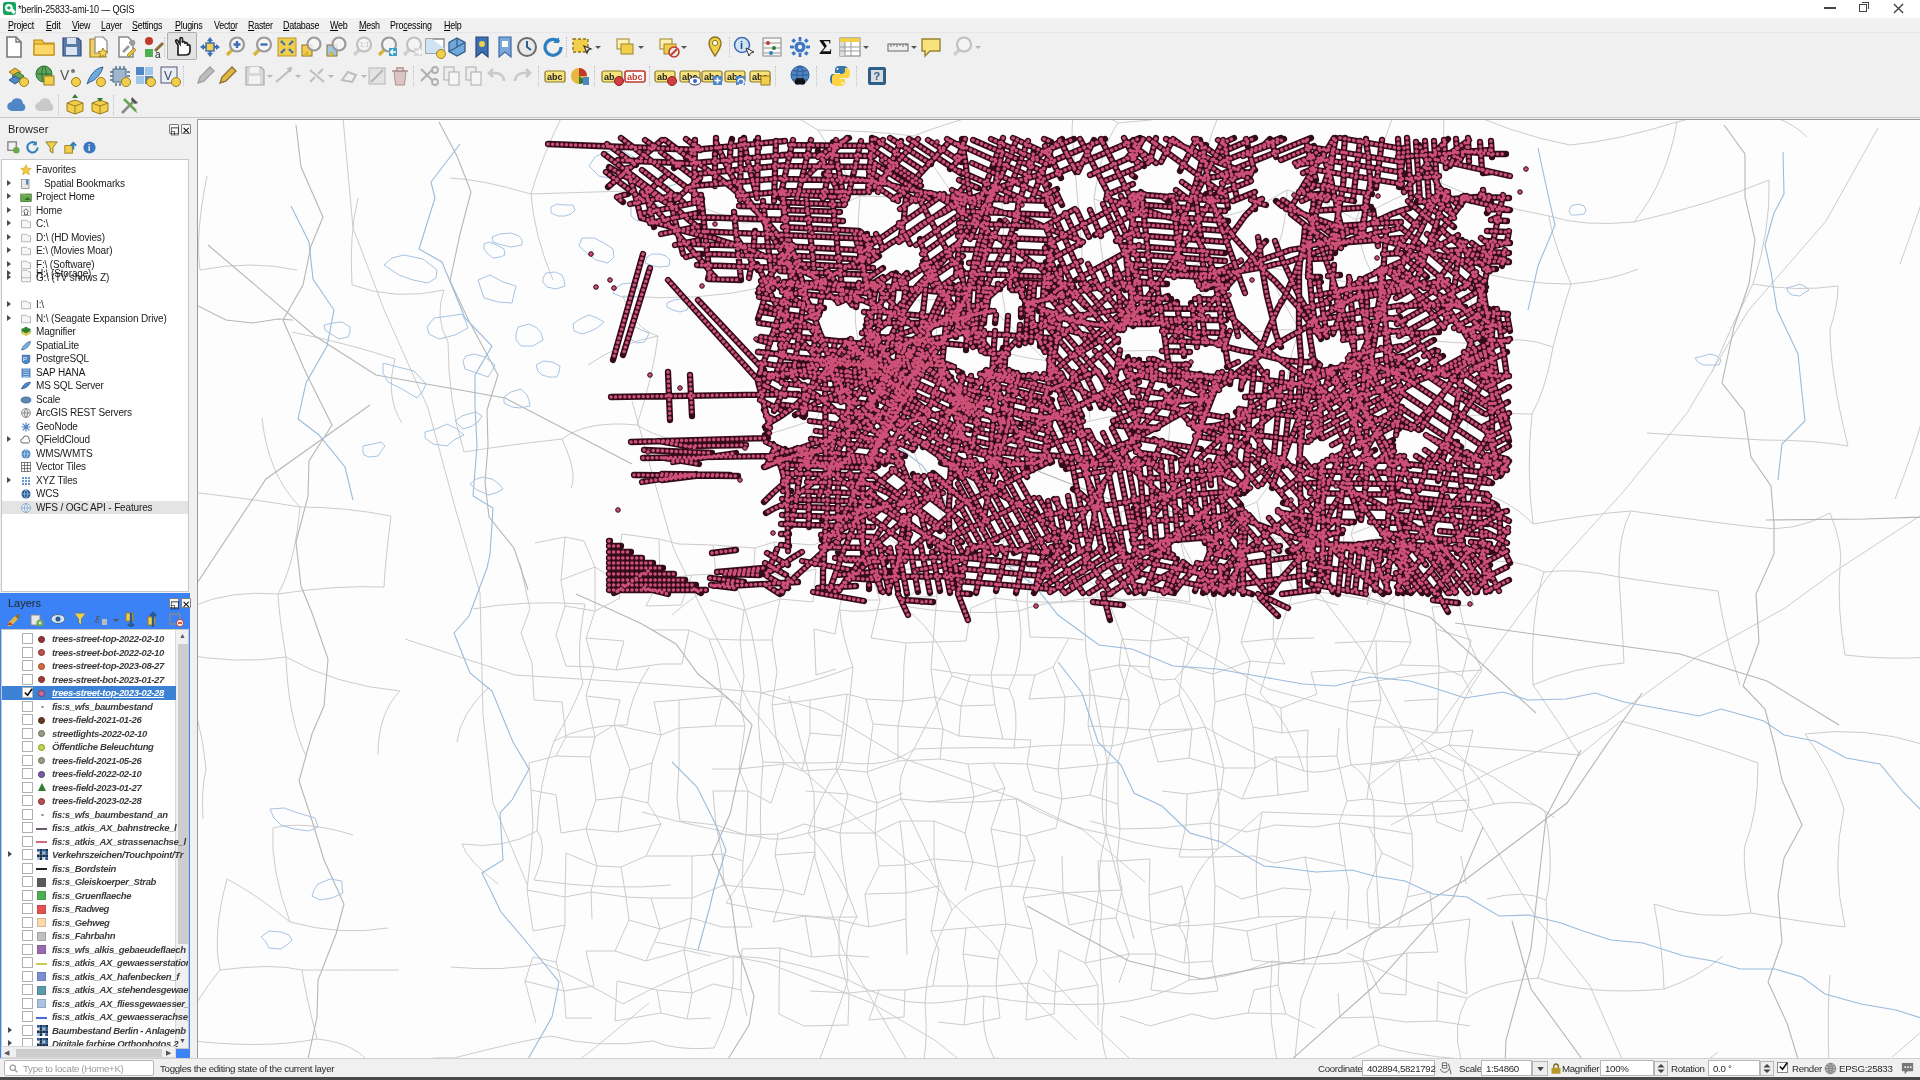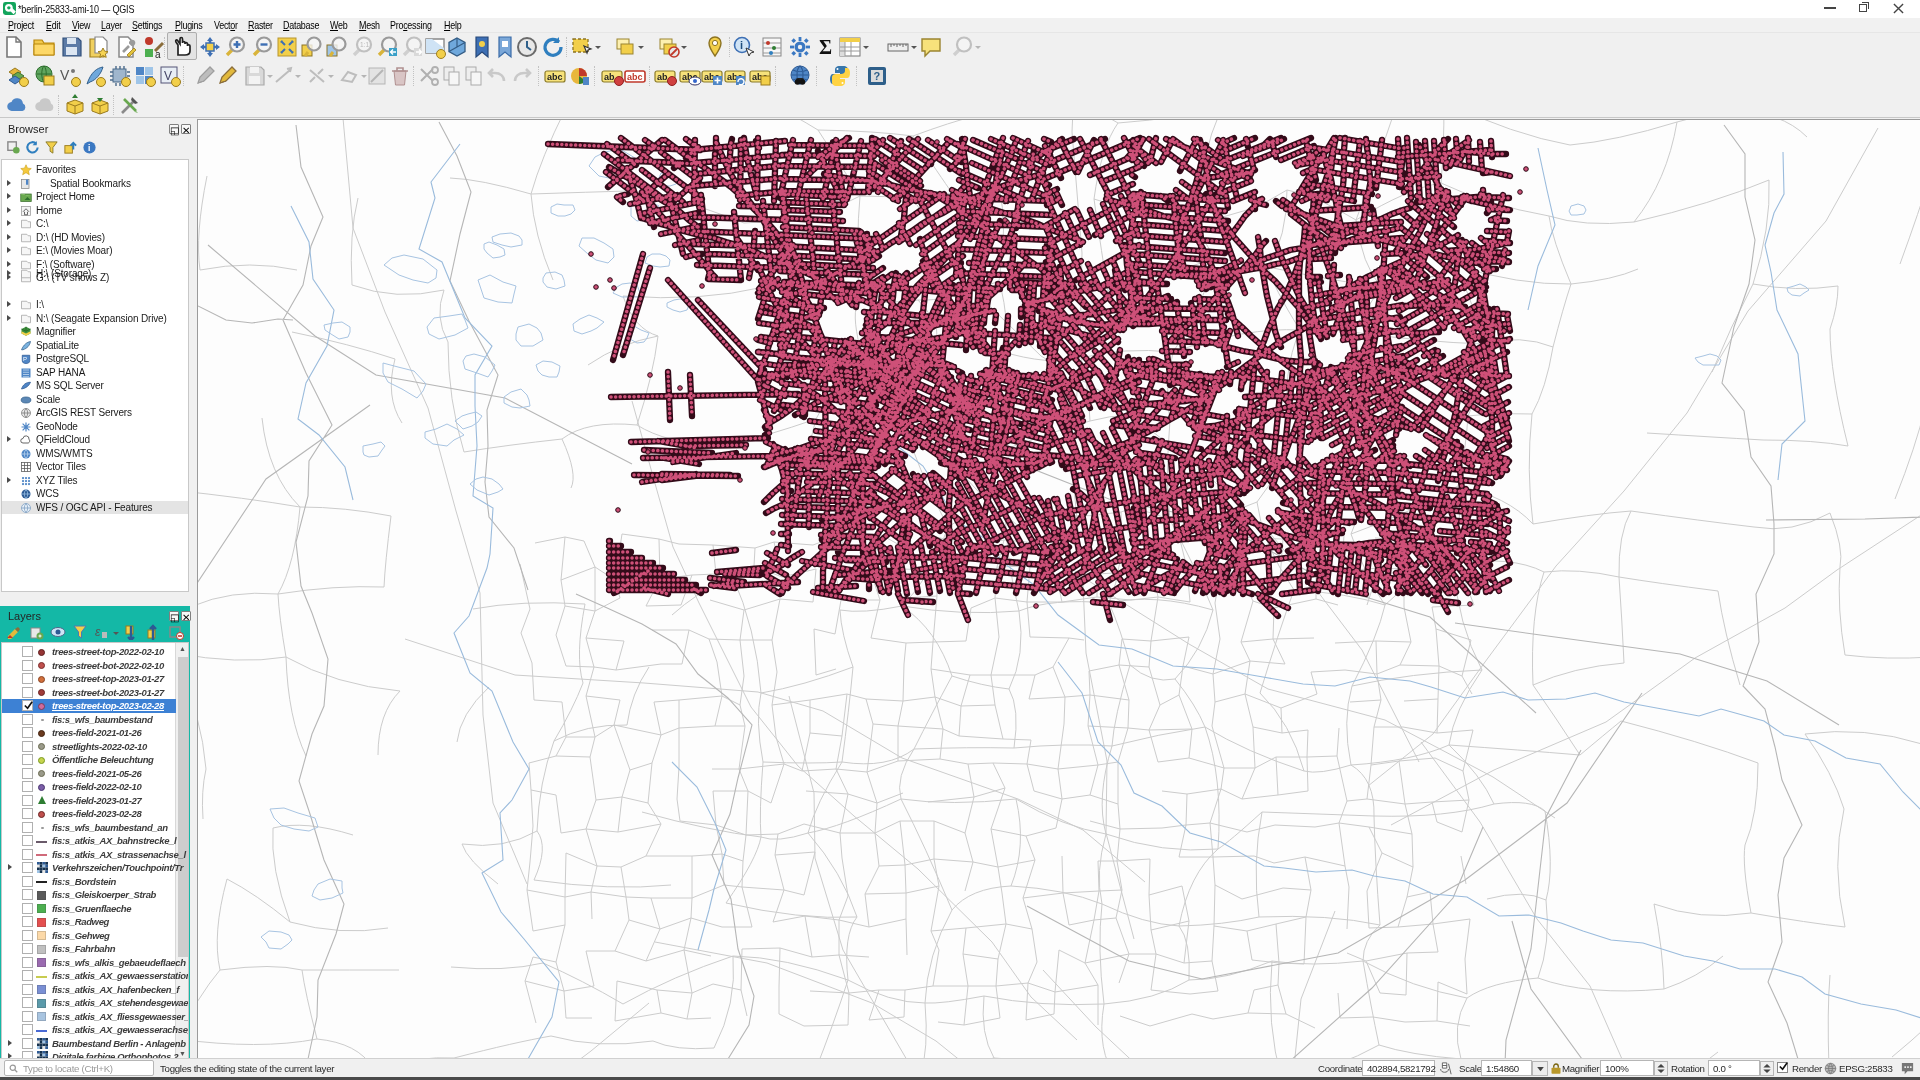--- a/index.html
+++ b/index.html
@@ -10,21 +10,21 @@
 .mi{position:absolute;top:1px;font-size:10.5px;letter-spacing:-0.3px;color:#000;transform:scaleX(0.85);transform-origin:0 0}
 .mi u{text-decoration:underline}
 #tb1{left:0;top:33px;width:1920px;height:29px;background:#f0f0f0}
 #tb2{left:0;top:62px;width:1920px;height:29px;background:#f0f0f0}
 #tb3{left:0;top:91px;width:1920px;height:27px;background:#f0f0f0;border-bottom:1px solid #c8c8c8}
 .ic{position:absolute;top:2px;width:24px;height:24px}
 .ic svg{width:24px;height:24px}
 .sep{position:absolute;top:4px;width:3px;height:20px;border-left:1px dotted #c2c2c2}
 .panel-title{font-size:11px;color:#252525}
 #browser{left:0;top:119px;width:190px;height:474px;background:#f0f0f0}
-#layers{left:0;top:606px;width:190px;height:465px;background:#14b8a6}
+#layers{left:0;top:593px;width:190px;height:465px;background:#3b82f6}
 .ptop{position:absolute;left:8px;top:4px}
 .pbtn{position:absolute;top:5px;width:10px;height:10px;border:1px solid #808080;border-radius:1px;background:#f8f8f8}
 .tree{position:absolute;background:#ffffff;border:1px solid #c8c8c8;font-size:10px;letter-spacing:-0.15px;color:#1a1a1a}
 .trow{position:absolute;left:0;height:13.5px;white-space:nowrap}
 .trow .lbl{position:absolute;top:0px;line-height:13.5px}
 .arr{position:absolute;width:0;height:0;border-left:4px solid #4a4a4a;border-top:3.5px solid transparent;border-bottom:3.5px solid transparent}
 .cb{position:absolute;width:11px;height:11px;background:#fff;border:1px solid #b0b0b0;top:1px}
 .lrow{position:absolute;left:0;height:13.5px;white-space:nowrap;font-size:9.5px}
 .lrow .lbl{position:absolute;line-height:13.5px;font-weight:700;font-style:italic;letter-spacing:-0.35px;color:#3c3c3c}
 .sym{position:absolute;top:3.5px;width:7px;height:7px;border-radius:50%}
@@ -495,21 +495,21 @@
         <span class="lbl" style="left:34px">Favorites</span>
       </div>
       <div class="trow" style="top:16.5px;width:186px">
         <span class="arr" style="left:5px;top:3px"></span>
         <span style="position:absolute;left:18px;top:0">
           <svg style="position:absolute;width:12px;height:12px;top:1px" viewBox="0 0 16 16">
             <rect x="2" y="2" width="10" height="12" fill="#e8e8e8" stroke="#888"></rect>
             <rect x="8" y="2" width="3" height="7" fill="#4f86c6"></rect>
           </svg>
         </span>
-        <span class="lbl" style="left:48px">Spatial Bookmarks</span>
+        <span class="lbl" style="left:42px">Spatial Bookmarks</span>
       </div>
       <div class="trow" style="top:30.0px;width:186px">
         <span class="arr" style="left:5px;top:3px"></span>
         <span style="position:absolute;left:18px;top:0">
           <svg style="position:absolute;width:12px;height:12px;top:1px" viewBox="0 0 16 16">
             <rect x="1" y="4" width="14" height="10" fill="#69a84f" stroke="#3e7030"></rect>
             <path d="M1 4l5 0 2 2 7 0" fill="#8fc972"></path>
             <path d="M10 8l4 4h-8z" fill="#2d6e2d"></path>
           </svg>
         </span>
@@ -789,21 +789,21 @@
         <span class="lbl" style="left:50px">trees-street-top-2022-02-10</span>
       </div>
       <div class="lrow" style="top:15.5px;width:174px">
         <span class="cb" style="left:20px"></span>
         <span class="sym" style="left:36px;background:#c0504d;border:1.5px solid #7a2e2c"></span>
         <span class="lbl" style="left:50px">trees-street-bot-2022-02-10</span>
       </div>
       <div class="lrow" style="top:29.0px;width:174px">
         <span class="cb" style="left:20px"></span>
         <span class="sym" style="left:36px;background:#d1703c;border:1.5px solid #8a4423"></span>
-        <span class="lbl" style="left:50px">trees-street-top-2023-01-27</span>
+        <span class="lbl" style="left:50px">trees-street-top-2023-08-27</span>
       </div>
       <div class="lrow" style="top:42.5px;width:174px">
         <span class="cb" style="left:20px"></span>
         <span class="sym" style="left:36px;background:#a03c3a;border:1.5px solid #6a2422"></span>
         <span class="lbl" style="left:50px">trees-street-bot-2023-01-27</span>
       </div>
       <div class="lrow" style="top:56.0px;width:174px">
         <div style="position:absolute;left:0;top:-0.5px;width:174px;height:14px;background:#3d81d4"></div>
         <span class="cb" style="left:20px"></span>
         <svg style="position:absolute;left:21px;top:1px;width:11px;height:11px" viewBox="0 0 12 12">
@@ -1072,21 +1072,21 @@
       <use href="#sd" x="1031" y="175"></use>
       <use href="#sd" x="1096" y="75"></use>
       <use href="#sd" x="1093" y="380"></use>
       <use href="#sd" x="1267" y="250"></use>
     </svg>
   </div>
 <div id="statusbar" class="abs">
     <div class="fld" style="left:4px;top:1px;width:150px;border-radius:2px;color:#9a9a9a"><svg style="position:absolute;left:4px;top:3px" width="9" height="9" viewBox="0 0 12 12">
         <circle cx="5" cy="5" r="3.5" fill="none" stroke="#999" stroke-width="1.6"></circle>
         <path d="M8 8l3 3" stroke="#999" stroke-width="1.6"></path>
-      </svg><span style="margin-left:14px">Type to locate (Ctrl+K)</span></div>
+      </svg><span style="margin-left:14px">Type to locate (Home+K)</span></div>
     <span class="abs" style="left:160px;top:4px">Toggles the editing state of the current layer</span>
     <span class="abs" style="left:1318px;top:4px">Coordinate</span>
     <div class="fld" style="left:1362px;width:73px;text-align:center">402894,5821792</div>
     <svg class="abs" style="left:1438px;top:3px" width="14" height="14" viewBox="0 0 16 16">
       <path d="M5 1h5v6H5z M5 4h5" fill="#fff" stroke="#555"></path>
       <path d="M3 8c0 5 9 5 9 0M12 2l3 12" fill="none" stroke="#555"></path>
     </svg>
     <span class="abs" style="left:1459px;top:4px">Scale</span>
     <div class="fld" style="left:1481px;width:51px">1:54860</div>
     <div class="abs" style="left:1532px;top:2px;width:16px;height:15px;background:#ededed;border:1px solid #b6b6b6">

